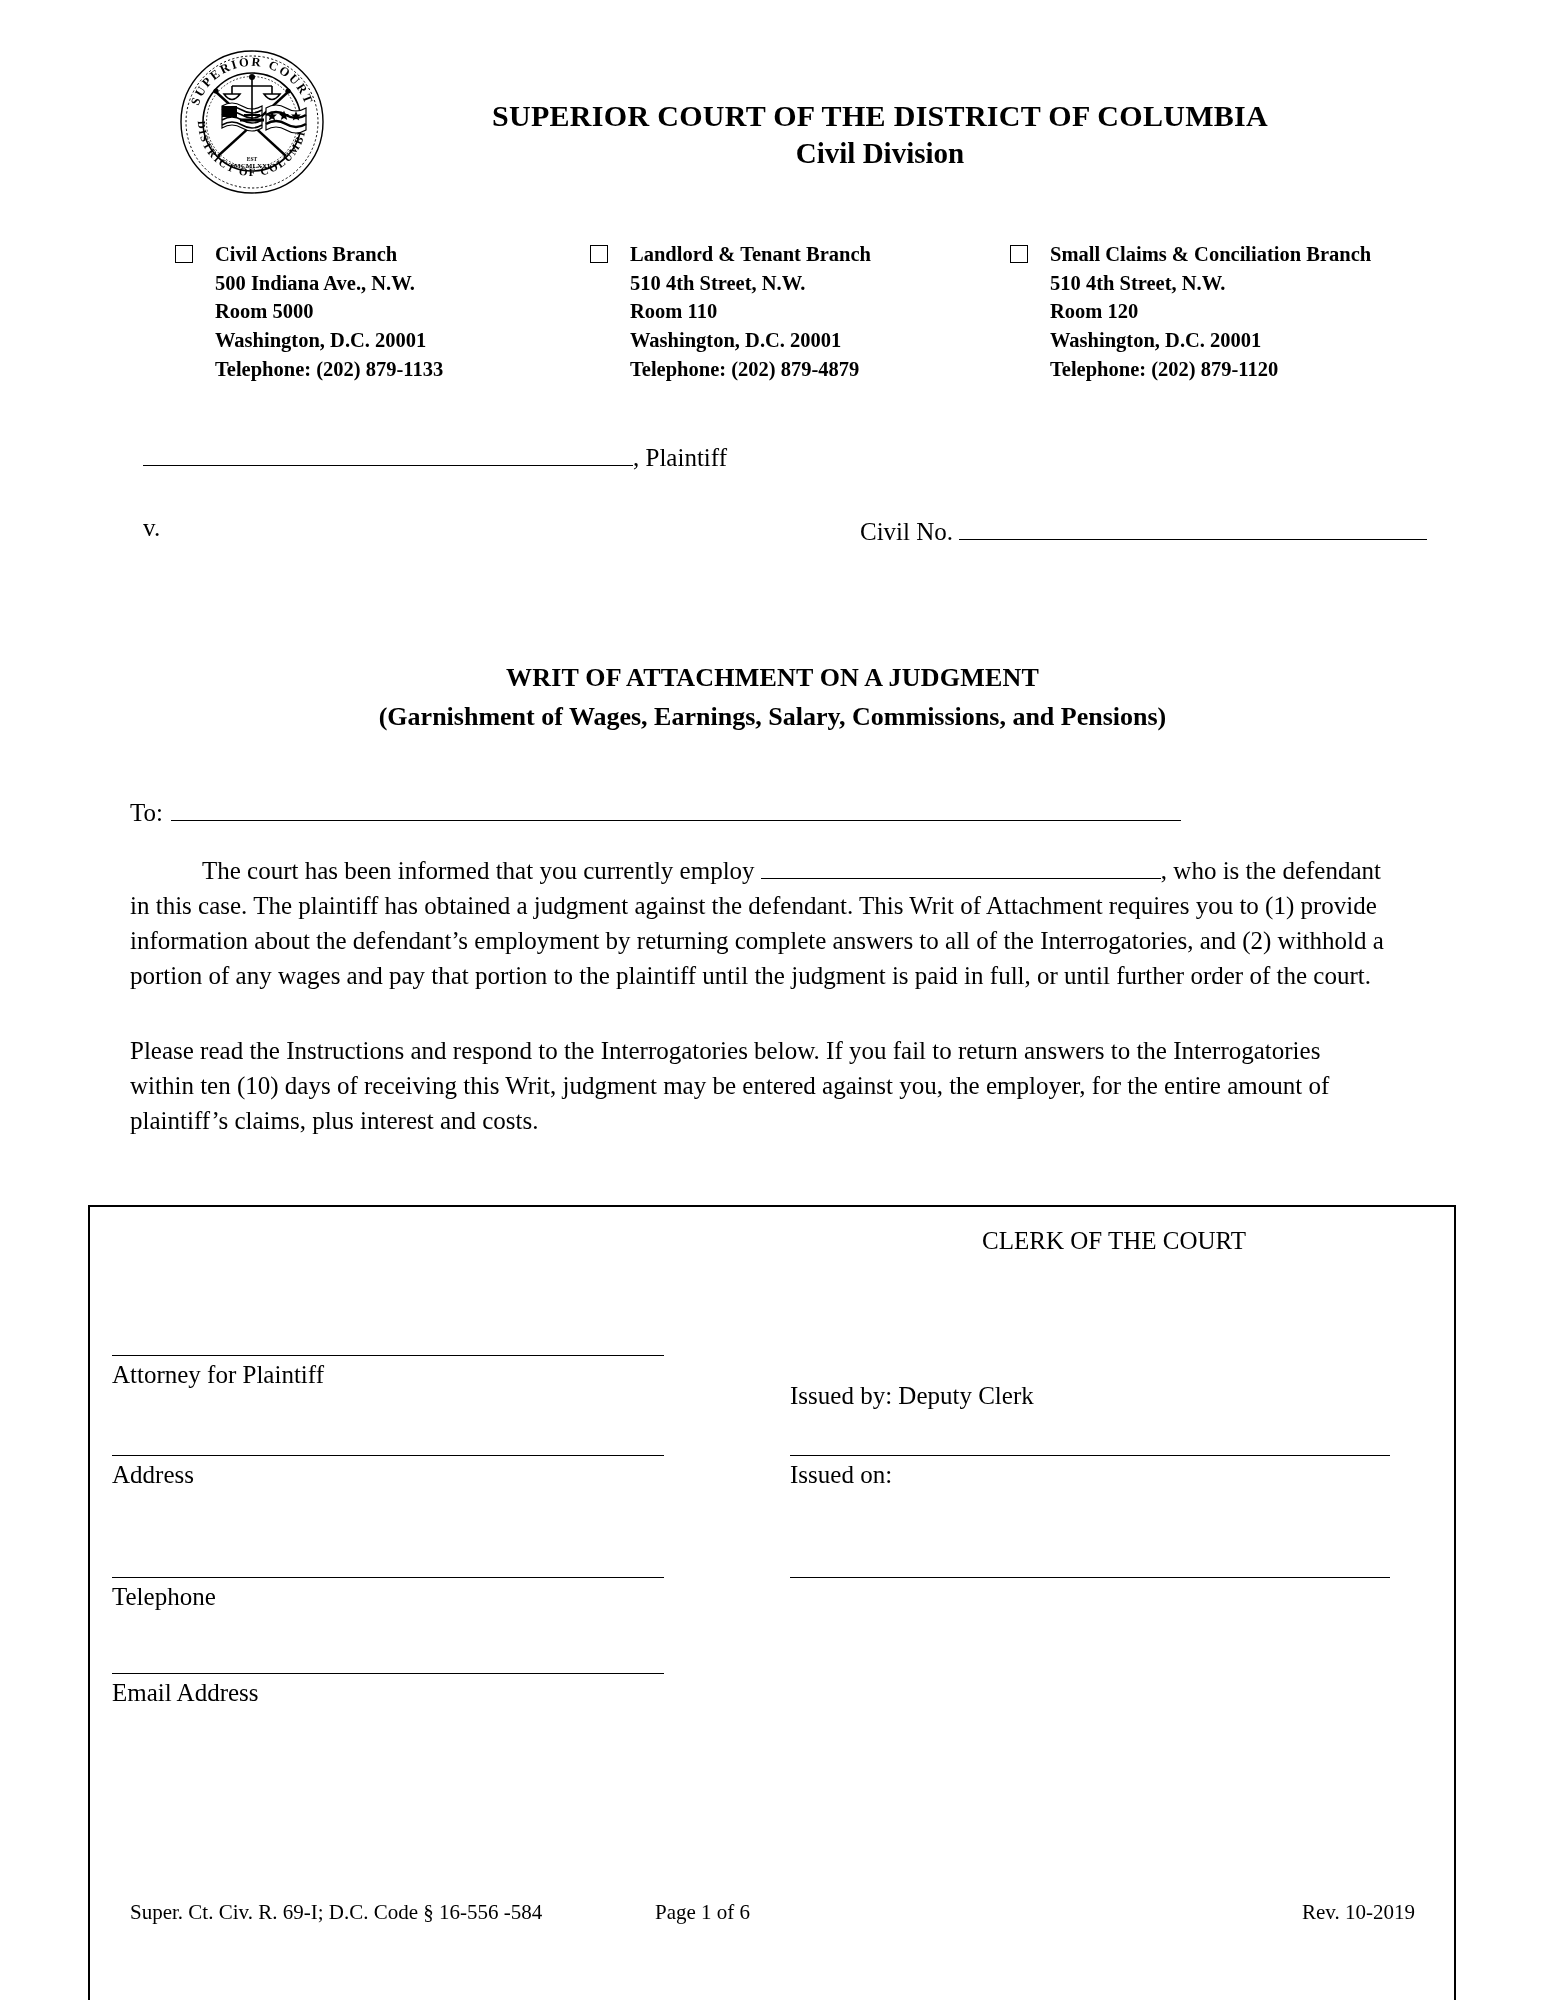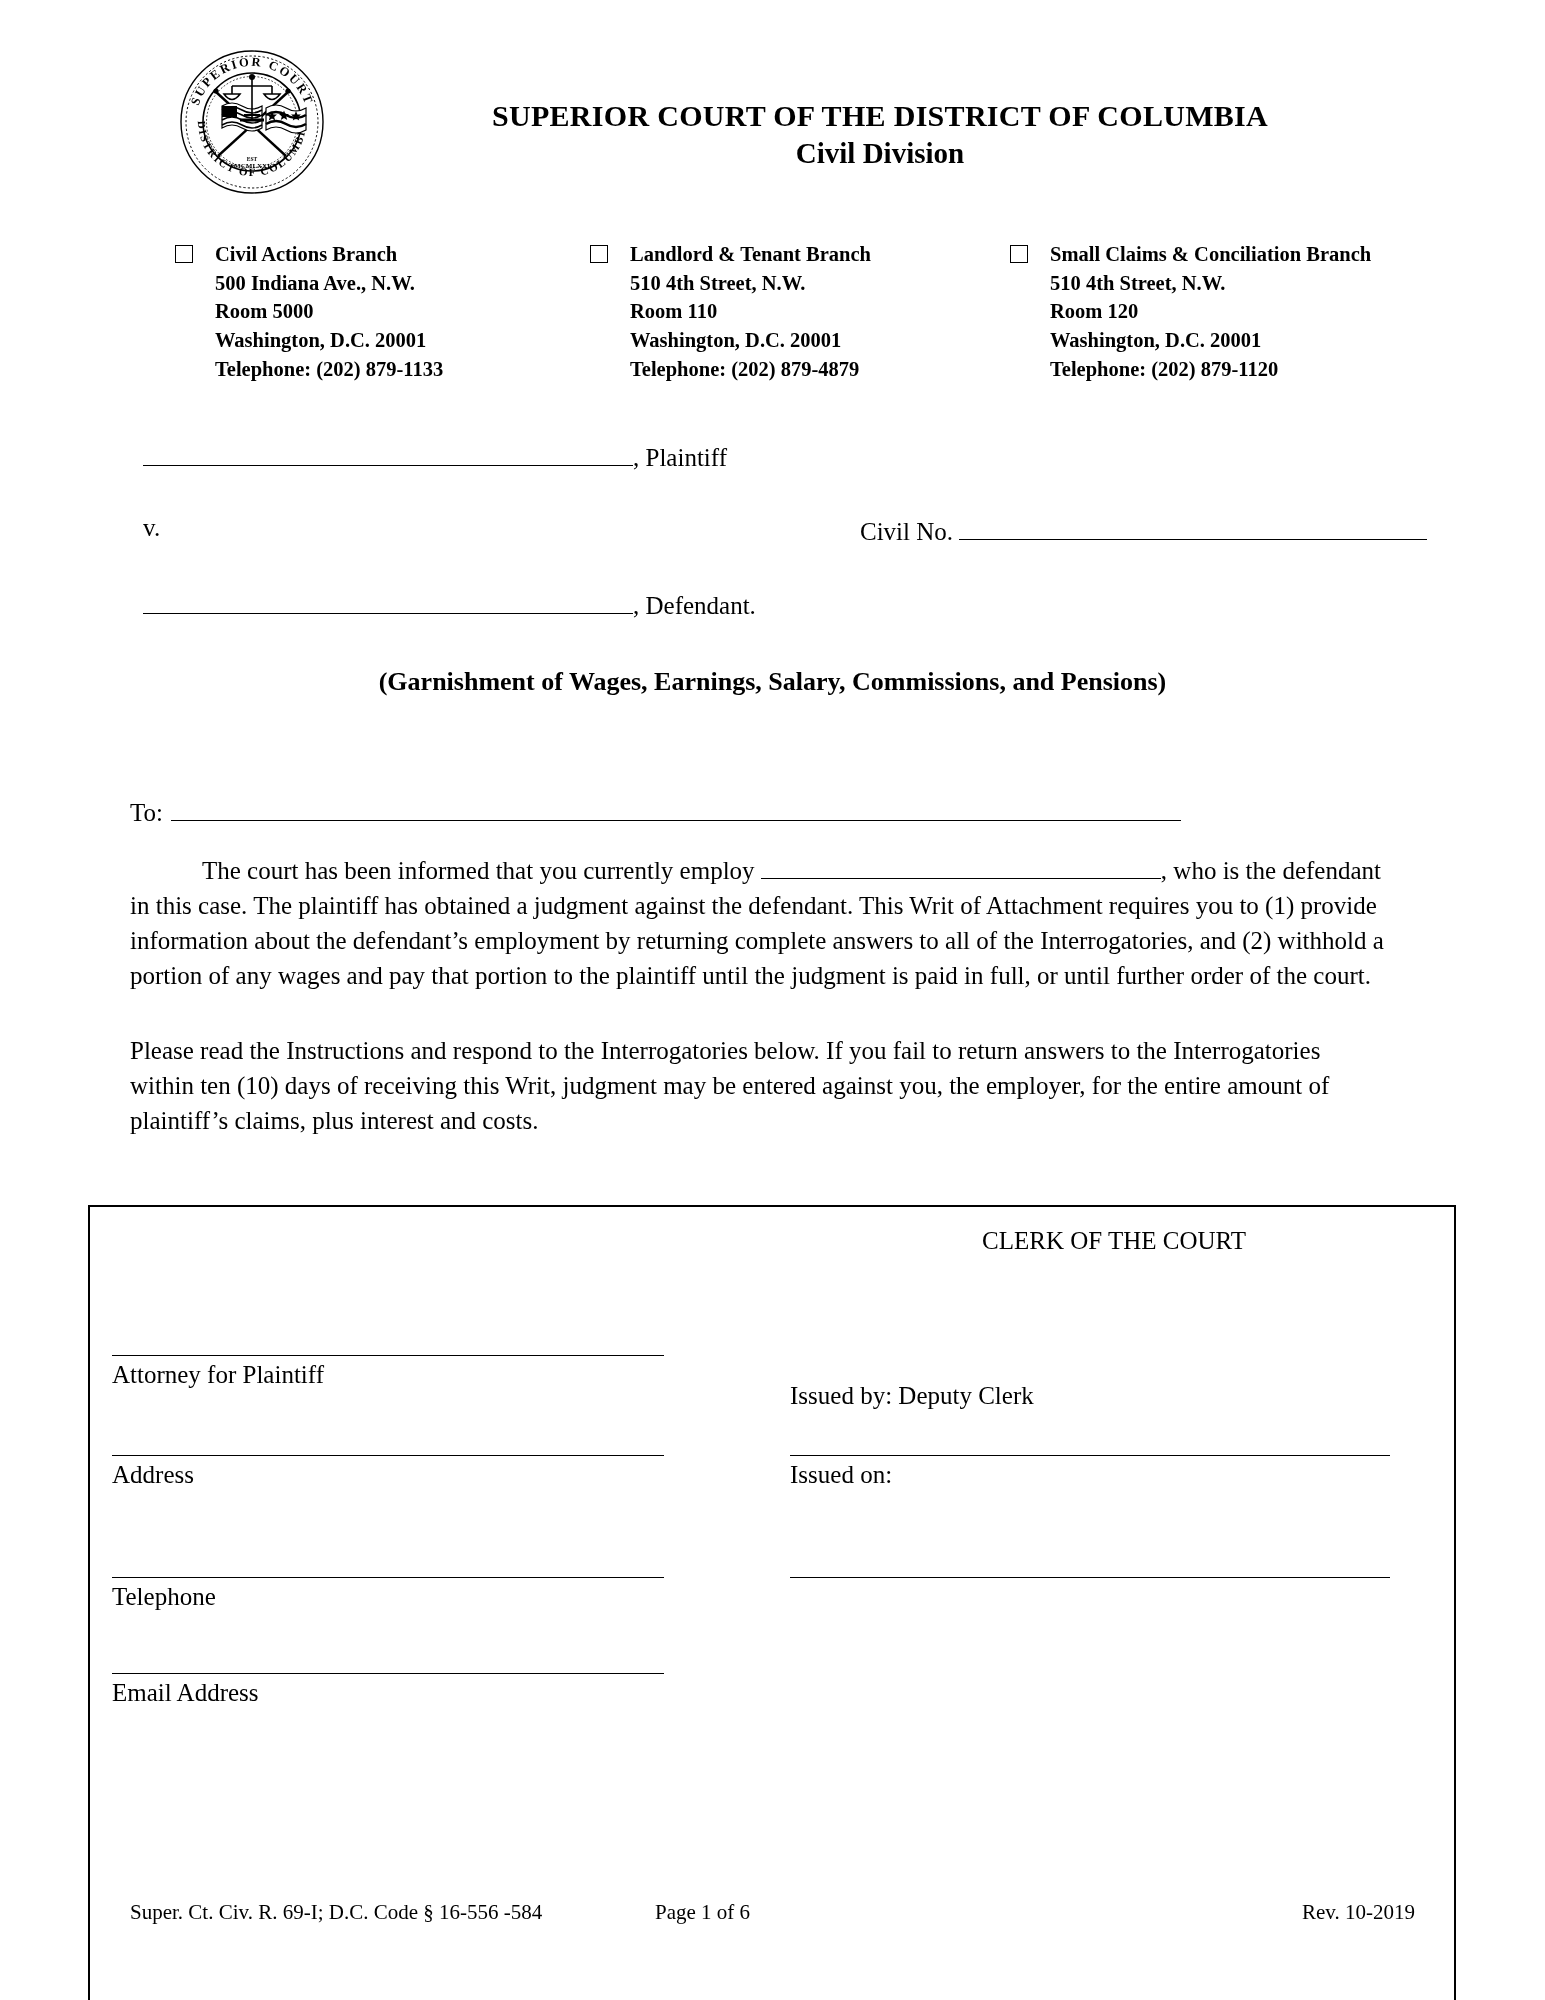--- a/index.html
+++ b/index.html
@@ -349,26 +349,24 @@
 
   <div class="caption">
     <div class="plaintiff-row">
       <span class="blank-line"></span><span>, Plaintiff</span>
     </div>
     <div class="v-row">v.</div>
     <div class="caseno-row">
       <span>Civil No.</span>
       <span class="blank-line"></span>
     </div>
-    <div class="defendant-row">
-      <span class="blank-line"></span><span>, Defendant.</span>
-    </div>
   </div>
 
   <div class="doc-title">
+    <div class="doc-title-main">WRIT OF ATTACHMENT ON A JUDGMENT</div>
     <div class="doc-title-sub">(Garnishment of Wages, Earnings, Salary, Commissions, and Pensions)</div>
   </div>
 
   <div class="body-area">
     <div class="to-row">
       <span>To:</span><span class="blank-line"></span>
     </div>
 
     <div class="para">
       <span class="indent"></span><span>The court has been informed that you currently employ</span>

